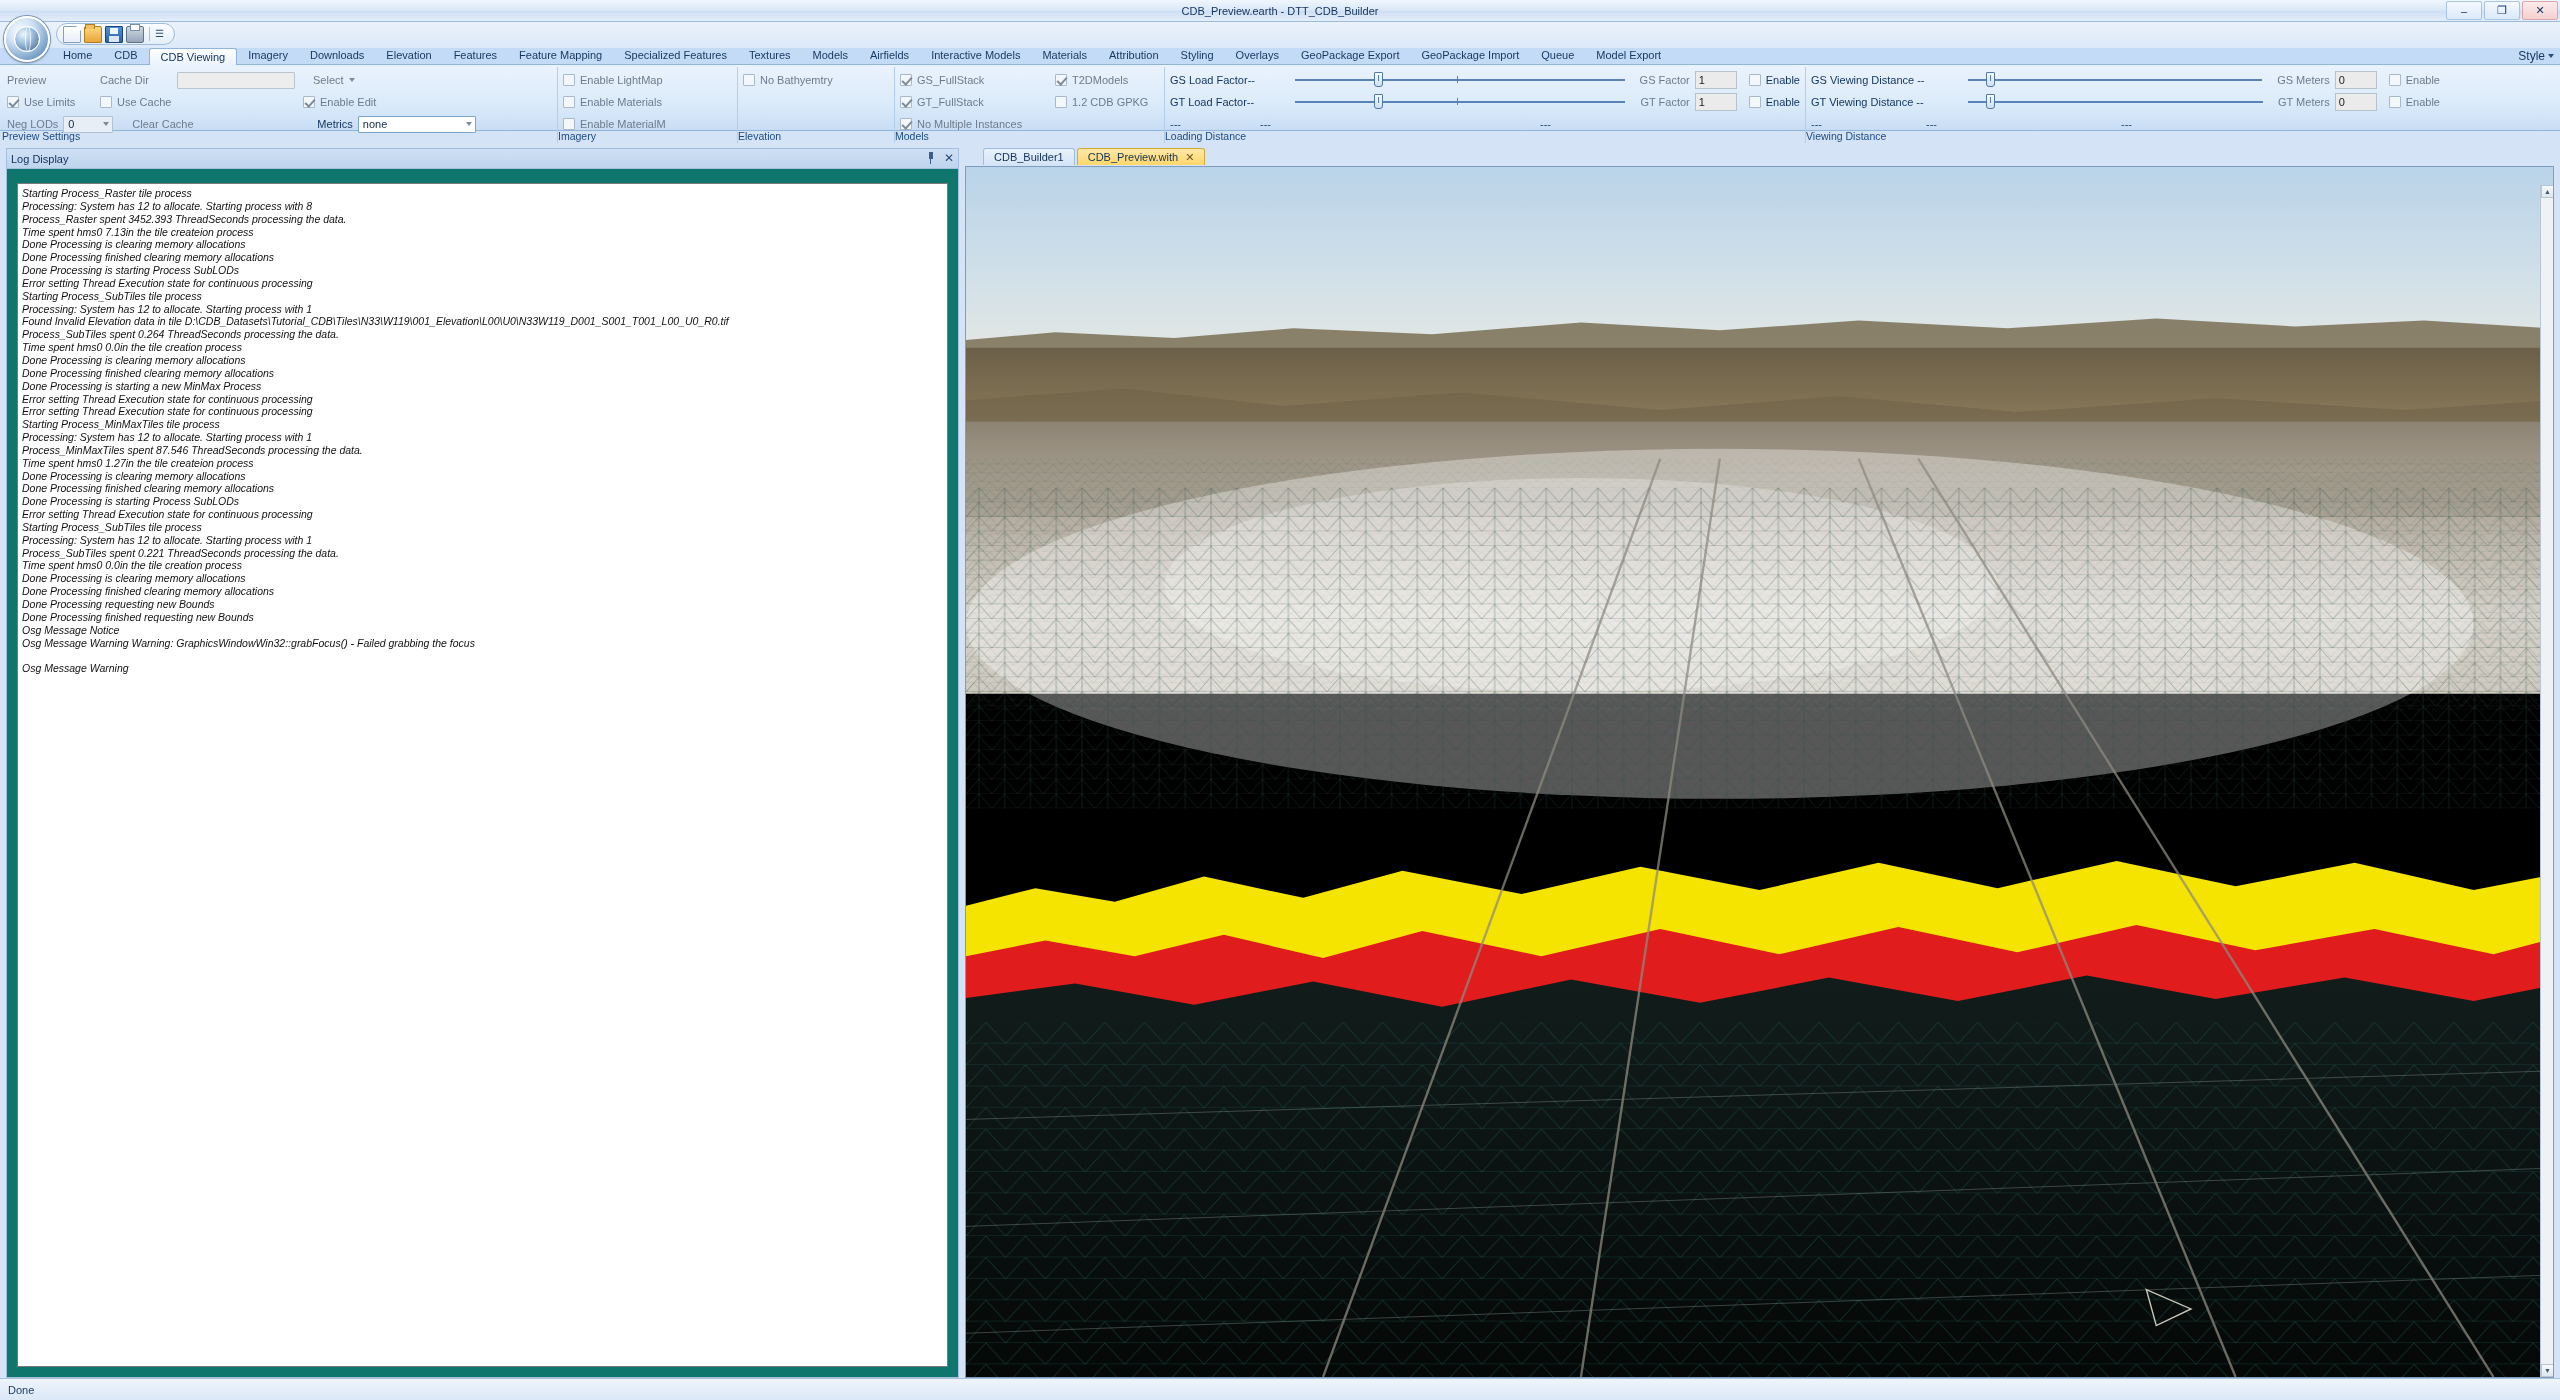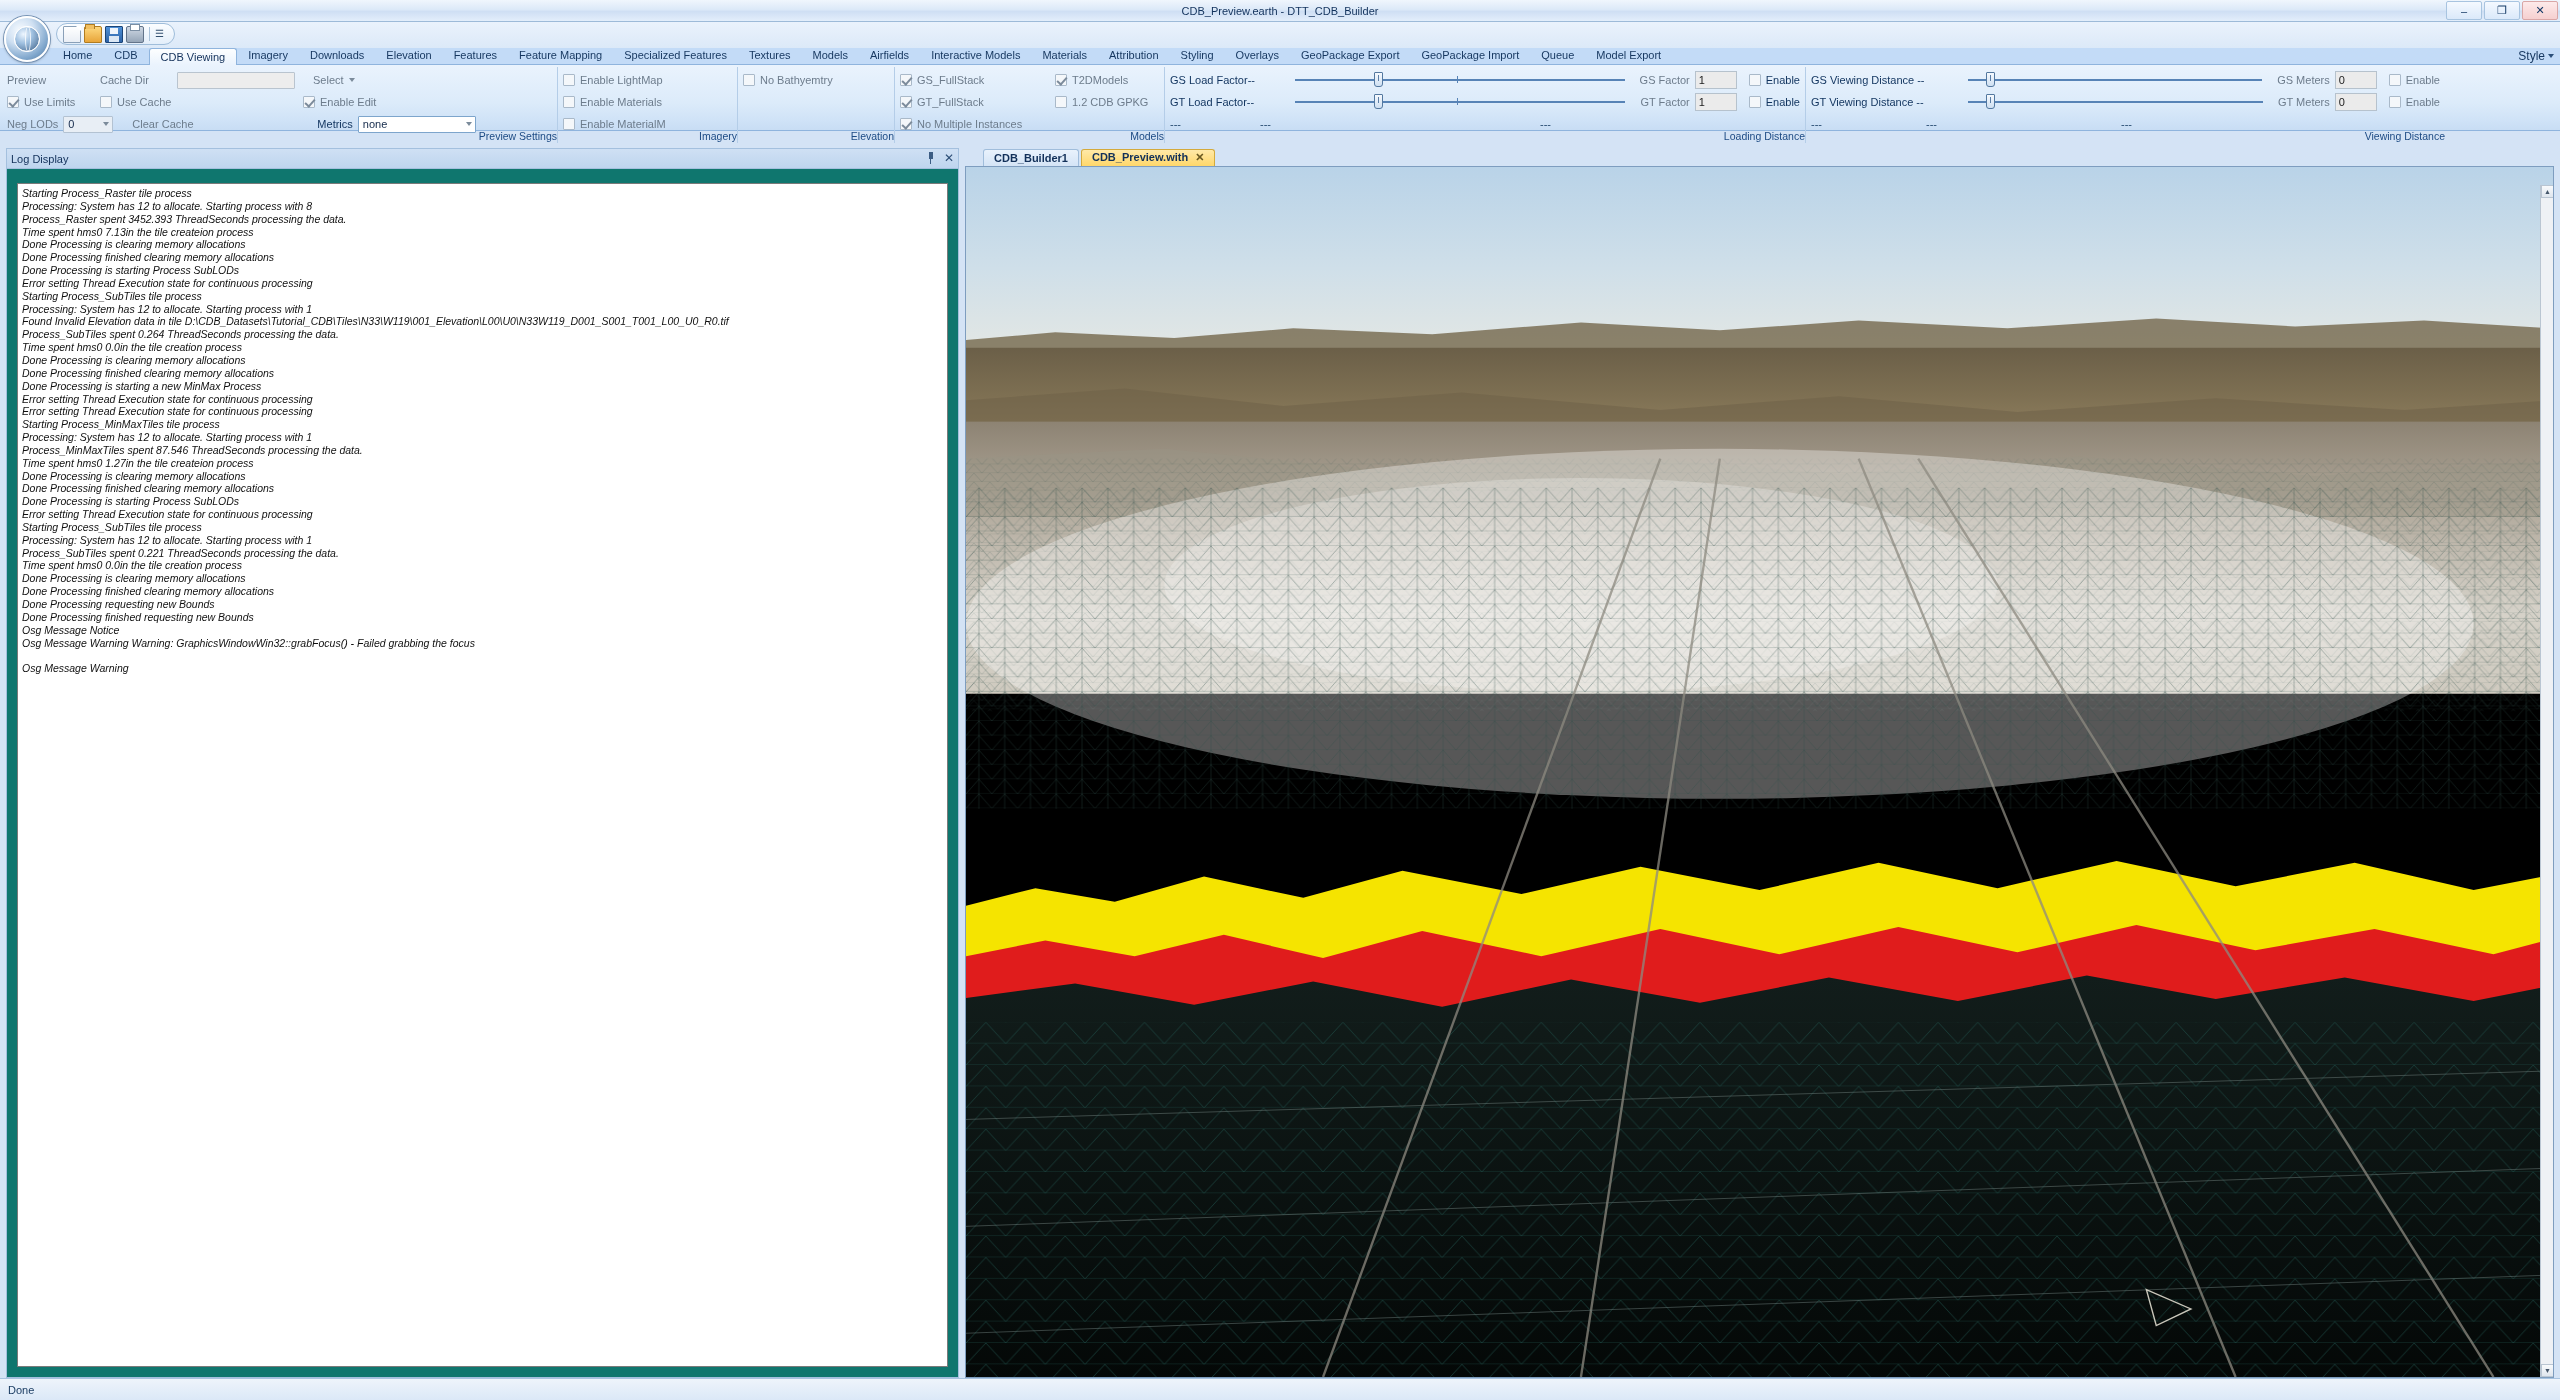--- a/index.html
+++ b/index.html
@@ -122,21 +122,21 @@
   }
   .group {
     position: relative;
     height: 76px;
     padding: 2px 5px 0 5px;
     display: flex; flex-direction: column;
   }
   .group + .group { border-left: 1px solid #b4cde8; }
   .group-title {
     position: absolute; left: 0; right: 0; bottom: 1px;
-    text-align: right; font-size: 10.5px; color: #1d4b84;
+    text-align: left; font-size: 10.5px; color: #1d4b84;
   }
   .grow { display: flex; align-items: center; height: 22px; gap: 5px; }
 
   .lbl { font-size: 11px; color: #6d7c8c; white-space: nowrap; }
   .lbl.dark { color: #10335e; }
   .cb { display: inline-flex; align-items: center; gap: 5px; }
   .box {
     width: 12px; height: 12px; background: #f4f7fa;
     border: 1px solid #a9b9c9; border-radius: 1px;
     display: inline-block; position: relative; flex: none;
@@ -225,24 +225,23 @@
   }
 
   
   .viewpanel {
     flex: 1; margin: 2px 6px 0 6px;
     display: flex; flex-direction: column;
     position: relative;
   }
   .viewtabs {
     height: 18px;
-    display: flex; align-items: center;
+    display: flex; align-items: flex-start;
     background: transparent;
     padding-left: 18px;
-    font-weight: bold;
   }
   .vtab {
     font-size: 11px; color: #123059;
     height: 17px; line-height: 15px;
     padding: 1px 10px;
     background: linear-gradient(to bottom,#e9f2fc,#d4e4f6);
     border: 1px solid #a0bddb; border-bottom: none;
     border-radius: 3px 3px 0 0;
     margin-right: 2px;
   }

